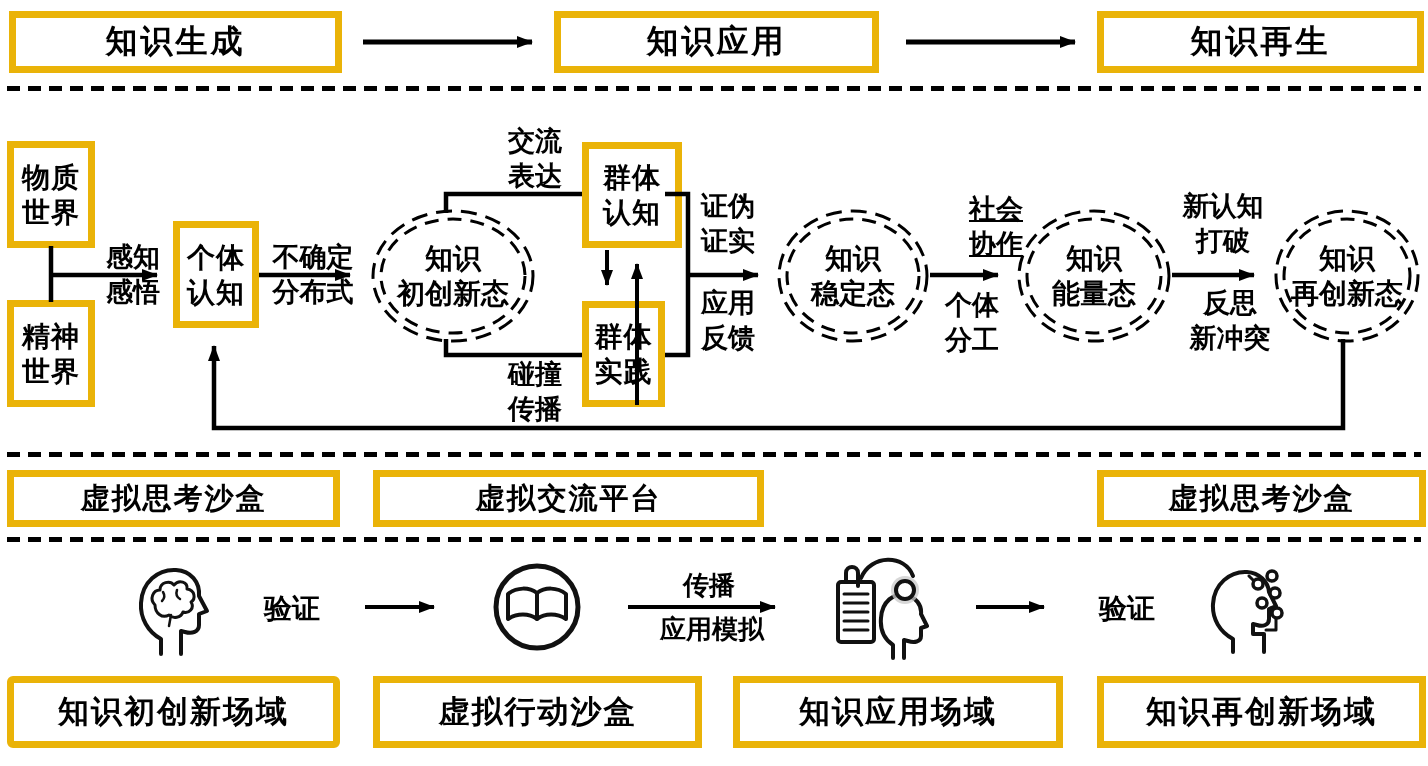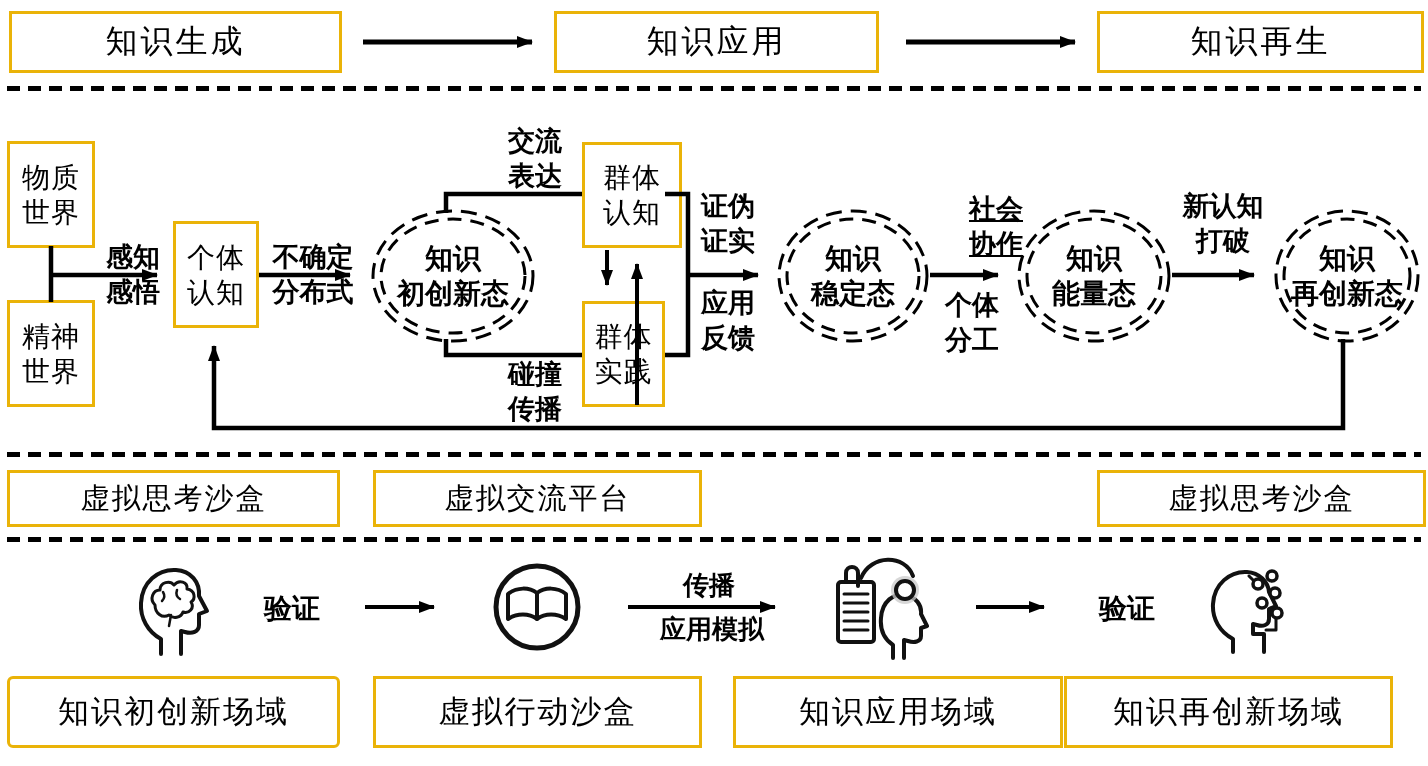--- a/index.html
+++ b/index.html
@@ -1,23 +1,23 @@
 <!DOCTYPE html>
 <html><head>
 <meta charset="utf-8">
 <style>
   html,body{margin:0;padding:0;background:#fff;}
   .canvas{
     position:relative;width:1428px;height:766px;background:#fff;overflow:hidden;
     font-family:"Liberation Sans","DejaVu Sans",sans-serif;color:#000;
   }
   .box{
-    position:absolute;border:3px solid #eab308;background:#fff;box-sizing:border-box;
+    position:absolute;border:7px solid #eab308;background:#fff;box-sizing:border-box;
     display:flex;align-items:center;justify-content:center;
-    font-weight:normal;text-align:center;white-space:pre-line;letter-spacing:1px;
+    font-weight:bold;text-align:center;white-space:pre-line;letter-spacing:1px;
   }
   .top-box{font-size:32px;letter-spacing:3px;}
   .flow-box{font-size:28px;line-height:1.25;}
   .platform-box{font-size:29px;letter-spacing:2px;}
   .field-box{font-size:31px;letter-spacing:2px;}
   .state{position:absolute;}
   .state .lbl{
     position:absolute;inset:0;display:flex;align-items:center;justify-content:center;
     font-weight:bold;font-size:28px;line-height:1.25;text-align:center;white-space:pre-line;
   }
@@ -104,23 +104,25 @@
   <div class="edge" style="left:728px;top:189px;">证伪
 证实</div>
   <div class="edge" style="left:728px;top:286px;">应用
 反馈</div>
   <div class="edge" style="left:996px;top:192px;text-decoration:underline;">社会
 协作</div>
   <div class="edge" style="left:972px;top:288px;">个体
 分工</div>
   <div class="edge" style="left:1223px;top:189px;">新认知
 打破</div>
+  <div class="edge" style="left:1230px;top:286px;">反思
+新冲突</div>
 
   <div class="box platform-box" style="left:7px;top:470px;width:333px;height:57px;">虚拟思考沙盒</div>
-  <div class="box platform-box" style="left:373px;top:470px;width:329px;height:57px;">虚拟交流平台</div>
+  <div class="box platform-box" style="left:373px;top:470px;width:391px;height:57px;">虚拟交流平台</div>
   <div class="box platform-box" style="left:1097px;top:470px;width:329px;height:57px;">虚拟思考沙盒</div>
 
   <div class="icon" style="left:127px;top:560px;">
     <svg width="84" height="96" viewBox="0 0 84 96" fill="none" stroke="#111" stroke-linecap="round" stroke-linejoin="round">
       <path d="M34 94 V79 C21 72 13 58 14 43 C15 22 31 9 49 10 C64 11 73 22 72 36 L80 51 L72 54 V65 C72 72 65 74 58 72 L54 71 V94" stroke-width="4"></path>
       <path d="M28 45 C22 39 26 30 33 30 C33 22 43 20 47 25 C52 19 61 22 60 29 C68 30 69 39 64 42 C68 48 62 54 56 52 C54 58 46 59 42 55 C35 59 28 53 28 45 Z" stroke-width="3"></path>
       <path d="M44 55 L42 66 M36 32 q3 5 -1 9 M50 30 q-2 6 3 9" stroke-width="2.5"></path>
     </svg>
   </div>
 
@@ -159,21 +161,21 @@
       <circle cx="72" cy="14" r="5" stroke-width="3.5" fill="#fff"></circle>
       <circle cx="75" cy="31" r="5" stroke-width="3.5" fill="#fff"></circle>
       <circle cx="62" cy="41" r="5" stroke-width="3.5" fill="#fff"></circle>
       <circle cx="77" cy="51" r="5" stroke-width="3.5" fill="#fff"></circle>
     </svg>
   </div>
 
   <div class="box field-box" style="left:7px;top:676px;width:333px;height:72px;border-radius:6px;">知识初创新场域</div>
   <div class="box field-box" style="left:373px;top:676px;width:329px;height:72px;">虚拟行动沙盒</div>
   <div class="box field-box" style="left:733px;top:676px;width:330px;height:72px;">知识应用场域</div>
-  <div class="box field-box" style="left:1064px;top:676px;width:329px;height:72px;">知识再创新场域</div>
+  <div class="box field-box" style="left:1097px;top:676px;width:329px;height:72px;">知识再创新场域</div>
 
   <svg class="overlay" width="1428" height="766" viewBox="0 0 1428 766">
     <defs>
       <marker id="ah" markerWidth="17" markerHeight="13" refX="15" refY="6" orient="auto" markerUnits="userSpaceOnUse">
         <path d="M0 0 L16 6 L0 12 Z" fill="#000"></path>
       </marker>
     </defs>
     <g stroke="#000" fill="none">
 
       <path d="M363 42 H532" stroke-width="5" marker-end="url(#ah)"></path>

